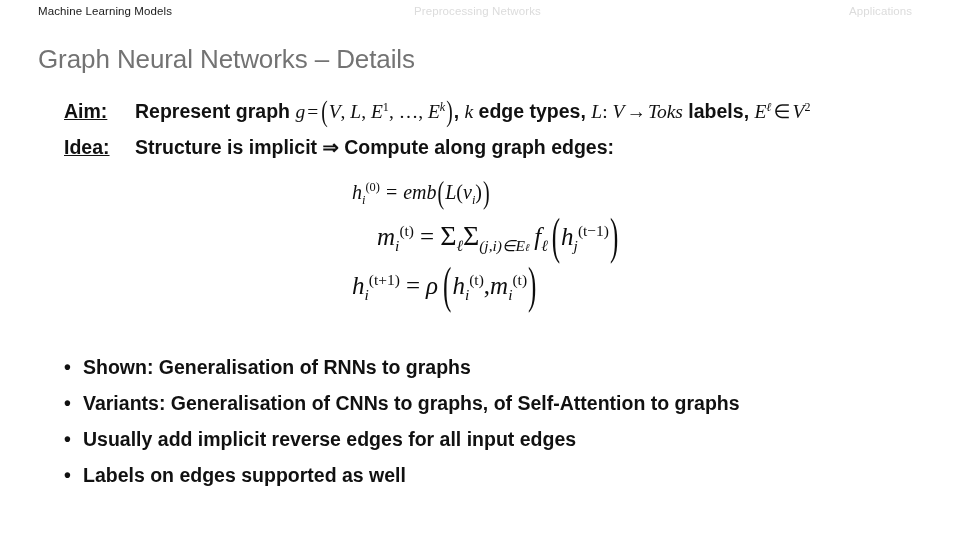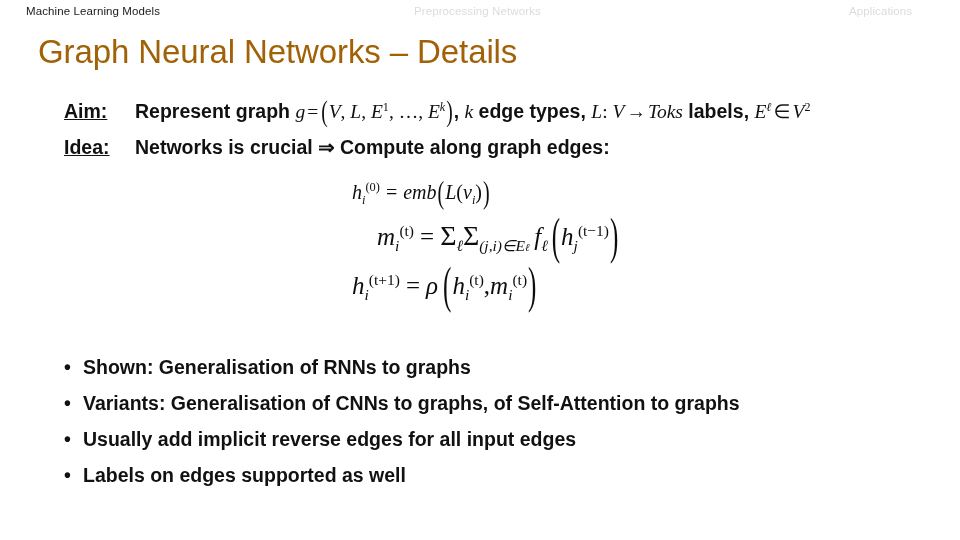--- a/index.html
+++ b/index.html
@@ -25,38 +25,38 @@
   }
   .nav-item {
     position: absolute;
     top: 4px;
     font-size: 11.5px;
     line-height: 14px;
     white-space: nowrap;
     letter-spacing: 0.1px;
   }
   .nav-item-active {
-    left: 26px;
+    left: 38px;
     color: #1a1a1a;
   }
   .nav-item-dim {
     color: #dcdcdc;
   }
   .nav-item-2 { left: 414px; }
   .nav-item-3 { left: 849px; text-align: right; }
 
   
   .slide-title {
     position: absolute;
-    top: 31px;
+    top: 38px;
     left: 38px;
-    font-size: 33px;
+    font-size: 26px;
     line-height: 42px;
     font-weight: 300;
-    color: #a16207;
+    color: #737373;
     white-space: nowrap;
     letter-spacing: -0.1px;
   }
 
   
   .content {
     position: absolute;
     top: 96px;
     left: 0;
     width: 960px;
@@ -196,21 +196,21 @@
 
 <div class="content">
 
   <div class="def-row def-row-aim">
     <span class="def-label">Aim:</span>
     <span class="def-body"><span>Represent graph </span><span class="mi">g</span><span class="op">=</span><span class="mn paren">(</span><span class="mi">V</span><span class="mn">, </span><span class="mi">L</span><span class="mn">, </span><span class="mi">E</span><sup class="ex mn">1</sup><span class="mn">, …, </span><span class="mi">E</span><sup class="ex mi">k</sup><span class="mn paren">)</span><span>, </span><span class="mi">k</span><span> edge types, </span><span class="mi">L</span><span class="mn">: </span><span class="mi">V</span><span class="op">→</span><span class="mi">Toks</span><span> labels, </span><span class="mi">E</span><sup class="ex script-l">ℓ</sup><span class="op">∈</span><span class="mi">V</span><sup class="ex mn">2</sup></span>
   </div>
 
   <div class="def-row def-row-idea">
     <span class="def-label">Idea:</span>
-    <span class="def-body"><span>Networks is crucial </span><span>⇒</span><span> Compute along graph edges:</span></span>
+    <span class="def-body"><span>Structure is implicit </span><span>⇒</span><span> Compute along graph edges:</span></span>
   </div>
 
 </div>
 
 <div class="equations">
 
   <div class="equation eq-1"><span>h</span><sub class="ix">i</sub><sup class="ex mn">(0)</sup><span class="eqsign">=</span><span>emb</span><span class="paren">(</span><span>L</span><span class="paren-sm">(</span><span>v</span><sub class="ix">i</sub><span class="paren-sm">)</span><span class="paren">)</span></div>
 
   <div class="equation eq-2"><span>m</span><sub class="ix">i</sub><sup class="ex mn">(t)</sup><span class="eqsign">=</span><span class="bigsum">Σ</span><sub class="ix script-l">ℓ</sub><span class="bigsum">Σ</span><sub class="ix">(j,i)∈E</sub><sub class="ix" style="font-size:0.42em">ℓ</sub><span style="padding-left:5px">f</span><sub class="ix script-l">ℓ</sub><span class="paren" style="transform:scaleY(2);padding-left:4px">(</span><span>h</span><sub class="ix">j</sub><sup class="ex mn">(t−1)</sup><span class="paren" style="transform:scaleY(2)">)</span></div>
 

